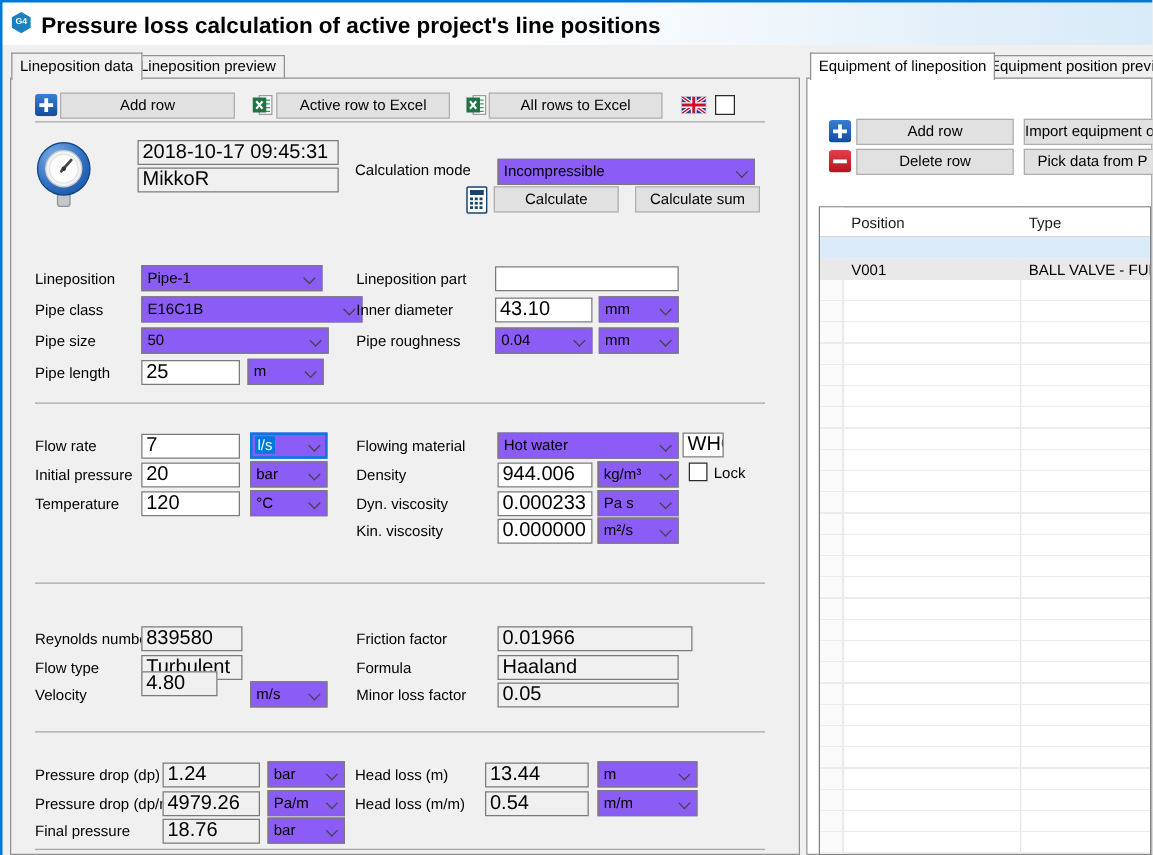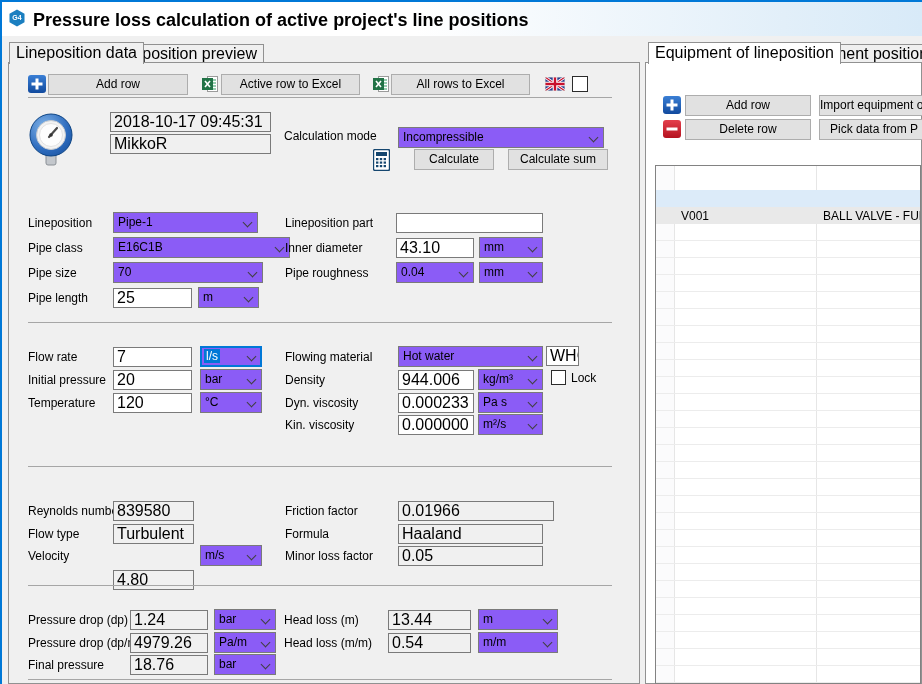--- a/index.html
+++ b/index.html
@@ -14,21 +14,21 @@
     background:linear-gradient(90deg,#ffffff 0%,#ffffff 45%,#e2eff9 85%,#d8eaf8 100%);}
   .winborder-top{position:absolute;left:0;top:0;width:922px;height:2px;background:#0078d7;z-index:9}
   .winborder-left{position:absolute;left:0;top:0;width:2px;height:684px;background:#0078d7;z-index:9}
   .title-text{position:absolute;left:33px;top:10px;font-size:18px;font-weight:600;white-space:nowrap}
   
   .left-page{position:absolute;left:8px;top:62px;width:632px;height:622px;
     background:#f0f0f0;border:1px solid #919191;box-sizing:border-box}
   .right-page{position:absolute;left:645px;top:62px;width:277px;height:622px;
     background:#ffffff;border:1px solid #919191;box-sizing:border-box}
   .tab{position:absolute;border:1px solid #919191;box-sizing:border-box;
-    background:#f0f0f0;padding:0 6px;font-size:16px;white-space:nowrap}
+    background:#f0f0f0;padding:0 6px;font-size:12px;white-space:nowrap}
   .tab.active{top:42px;height:22px;line-height:20px;border-bottom:none;z-index:3}
   .tab.inactive{top:44px;height:19px;line-height:17px;z-index:1}
   .tab.white{background:#ffffff}
   
   .lbl{position:absolute;font-size:12px;white-space:nowrap}
   .tb{position:absolute;background:#fff;border:1px solid #7a7a7a;box-sizing:border-box;
     height:20px;line-height:18px;padding:0 3px;font-size:16px;white-space:nowrap;overflow:hidden}
   .tb.ro{background:#f0f0f0}
   .dd{position:absolute;background:#8b5cf6;border:1px solid #7a7a7a;box-sizing:border-box;height:21px}
   .dd .txt{position:absolute;left:4px;top:2px;font-size:12px;white-space:nowrap}
@@ -160,36 +160,36 @@
         <rect x="10.6" y="9" width="2.4" height="2.2"></rect>
       <rect x="3" y="12.5" width="2.4" height="2.2"></rect>
         <rect x="6.8" y="12.5" width="2.4" height="2.2"></rect>
         <rect x="10.6" y="12.5" width="2.4" height="2.2"></rect>
       <rect x="3" y="16" width="2.4" height="2.2"></rect>
         <rect x="6.8" y="16" width="2.4" height="2.2"></rect>
         <rect x="10.6" y="16" width="2.4" height="2.2"></rect>
     </g>
   </svg>
 </div>
-<div class="btn" style="left:414px;top:149px;width:80px">Calculate</div>
+<div class="btn" style="left:395px;top:149px;width:100px">Calculate</div>
 <div class="btn" style="left:508px;top:149px;width:100px">Calculate sum</div>
 
 <div class="lbl" style="left:28px;top:216px">Lineposition</div>
 <div class="dd" style="left:113px;top:212px;width:145px">
   <span class="txt">Pipe-1</span>
     <span class="chev"></span>
 </div>
 <div class="lbl" style="left:28px;top:241px">Pipe class</div>
 <div class="dd" style="left:113px;top:237px;width:177px">
   <span class="txt">E16C1B</span>
     <span class="chev"></span>
 </div>
 <div class="lbl" style="left:28px;top:266px">Pipe size</div>
 <div class="dd" style="left:113px;top:262px;width:150px">
-  <span class="txt">70</span>
+  <span class="txt">50</span>
     <span class="chev"></span>
 </div>
 <div class="lbl" style="left:28px;top:291px">Pipe length</div>
 <div class="tb" style="left:113px;top:288px;width:79px">25</div>
 <div class="dd" style="left:198px;top:287px;width:61px">
   <span class="txt">m</span>
     <span class="chev"></span>
 </div>
 
 <div class="lbl" style="left:285px;top:216px">Lineposition part</div>
@@ -258,21 +258,21 @@
     <span class="chev"></span>
 </div>
 
 <div class="sep" style="top:466px"></div>
 
 <div class="lbl" style="left:28px;top:504px">Reynolds number</div>
 <div class="tb ro" style="left:113px;top:501px;width:81px">839580</div>
 <div class="lbl" style="left:28px;top:527px">Flow type</div>
 <div class="tb ro" style="left:113px;top:524px;width:81px">Turbulent</div>
 <div class="lbl" style="left:28px;top:549px">Velocity</div>
-<div class="tb ro" style="left:113px;top:570px;width:81px">4.80</div>
+<div class="tb ro" style="left:113px;top:537px;width:61px">4.80</div>
 <div class="dd" style="left:200px;top:545px;width:62px">
   <span class="txt">m/s</span>
     <span class="chev"></span>
 </div>
 <div class="lbl" style="left:285px;top:504px">Friction factor</div>
 <div class="tb ro" style="left:398px;top:501px;width:156px">0.01966</div>
 <div class="lbl" style="left:285px;top:527px">Formula</div>
 <div class="tb ro" style="left:398px;top:524px;width:145px">Haaland</div>
 <div class="lbl" style="left:285px;top:549px">Minor loss factor</div>
 <div class="tb ro" style="left:398px;top:546px;width:145px">0.05</div>
@@ -334,20 +334,24 @@
       <path d="M3.5 9h11" stroke="#fff" stroke-width="3"></path>
     </svg>
 </div>
 <div class="btn" style="left:685px;top:119px;width:126px">Delete row</div>
 <div class="btn" style="left:819px;top:119px;width:110px">Pick data from P</div>
 
 <div class="grid">
   <div class="rowhdrcol"></div>
   <div class="vline" style="left:18px"></div>
   <div class="vline" style="left:160px"></div>
+  <div class="hdr">
+    <span class="htxt" style="left:25px">Position</span>
+    <span class="htxt" style="left:167px">Type</span>
+  </div>
   <div class="row-new">
     <span class="ctxt" style="left:25px"></span>
     <span class="ctxt" style="left:167px"></span>
   </div>
   <div class="row-sel">
     <span class="ctxt" style="left:25px">V001</span>
     <span class="ctxt" style="left:167px">BALL VALVE - FULLY</span>
   </div>
   <div class="bodylines"></div>
 </div>

